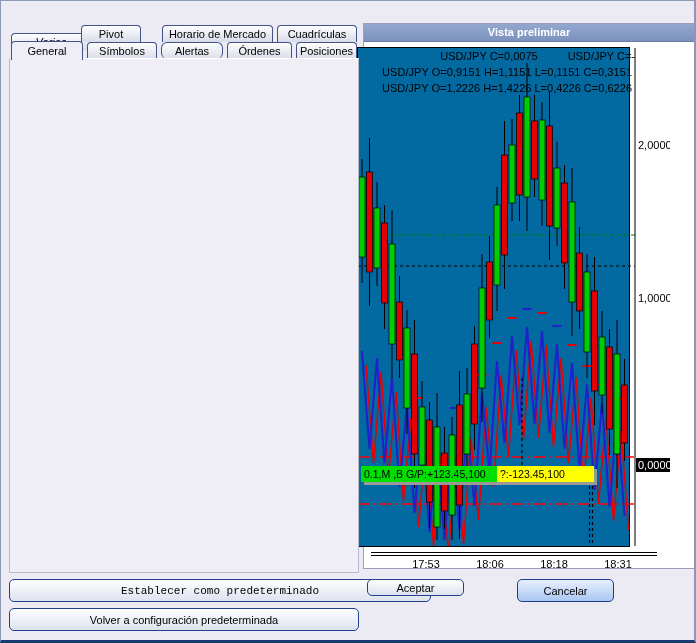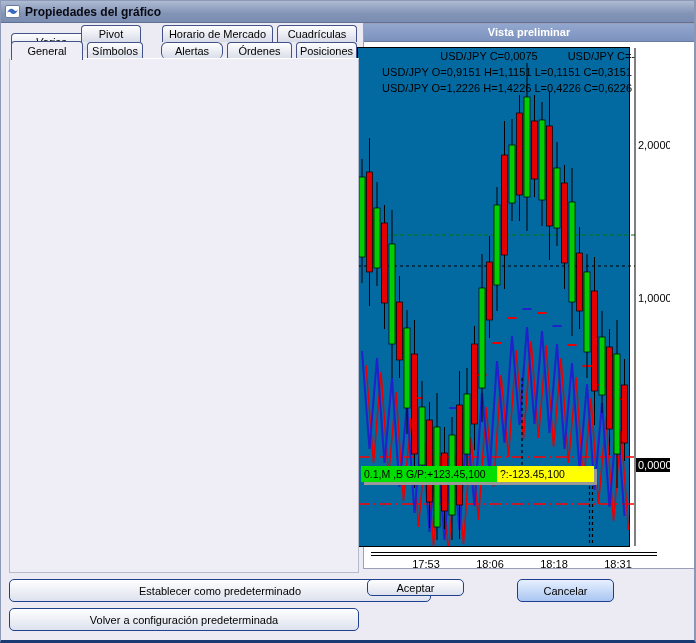--- a/index.html
+++ b/index.html
@@ -57,36 +57,28 @@
   #preview .grp-hd { border-radius:0; }
   #chartbox { position:absolute; left:356px; top:46px; width:273px; height:500px; border:1px solid #000; background:#0369a1; }
   #dblline { position:absolute; left:370px; top:551px; width:286px; height:4px; border-top:1px solid #000; border-bottom:1px solid #000; }
   .xlab { position:absolute; top:557px; width:44px; text-align:center; font-size:11px; }
 </style>
 </head>
 <body>
 
 <div id="dialog">
 
-  <div id="titlebar">
-    <span class="appicon">
-      <svg width="13" height="11" viewBox="0 0 13 11">
-          <path d="M1,7 C3,2 6,2 8,4 C10,6 11,5 12,3 C11,8 7,9 5,7 C3,5 2,6 1,7 Z" fill="#3A6AC0"></path>
-        </svg>
-    </span>
-    <span class="ttl">Propiedades del gráfico</span>
-  </div>
 
   <div class="tab" style="left:10px;top:32px;width:80px;font-style:italic;">Varios</div>
   <div class="tab" style="left:80px;top:24px;width:60px;">Pivot Points</div>
   <div class="tab" style="left:161px;top:24px;width:111px;">Horario de Mercado</div>
   <div class="tab" style="left:276px;top:24px;width:80px;">Cuadrículas</div>
 
   <div class="tab active" style="left:10px;top:40px;width:72px;">General</div>
-  <div class="tab" style="left:86px;top:41px;width:56px;">Símbolos</div>
+  <div class="tab" style="left:86px;top:41px;width:70px;">Símbolos</div>
   <div class="tab" style="left:160px;top:41px;width:62px;border-radius:6px;">Alertas</div>
   <div class="tab" style="left:226px;top:41px;width:65px;">Órdenes</div>
   <div class="tab" style="left:295px;top:41px;width:61px;">Posiciones</div>
 
   <div id="panel"></div>
 
   <div class="grp" style="left:16px;top:72px;width:110px;height:158px;">
     <div class="grp-hd">Gráfico</div>
     <span class="lbl" style="left:6px;top:26px;">Fondo:</span>
     <div class="swatch" style="left:6px;top:40px;width:97px;">
@@ -305,17 +297,17 @@
         <rect x="278" y="410" width="34" height="14" fill="#000"></rect>
         <text x="280" y="421" font-family="Liberation Sans, sans-serif" font-size="11" fill="#fff">0,0000</text>
       </svg>
   </div>
   <div id="dblline"></div>
   <div class="xlab" style="left:403px;">17:53</div>
   <div class="xlab" style="left:467px;">18:06</div>
   <div class="xlab" style="left:531px;">18:18</div>
   <div class="xlab" style="left:595px;">18:31</div>
 
-  <div class="rbtn" style="left:8px;top:578px;width:422px;height:23px;">Establecer como predeterminado</div>
+  <div class="rbtn" style="left:8px;top:578px;width:422px;height:23px;font-family:Liberation Mono, monospace;">Establecer como predeterminado</div>
   <div class="rbtn" style="left:8px;top:607px;width:350px;height:23px;">Volver a configuración predeterminada</div>
   <div class="rbtn" style="left:366px;top:578px;width:97px;height:17px;">Aceptar</div>
   <div class="rbtn primary" style="left:516px;top:578px;width:97px;height:23px;">Cancelar</div>
 </div>
 
 </body></html>

